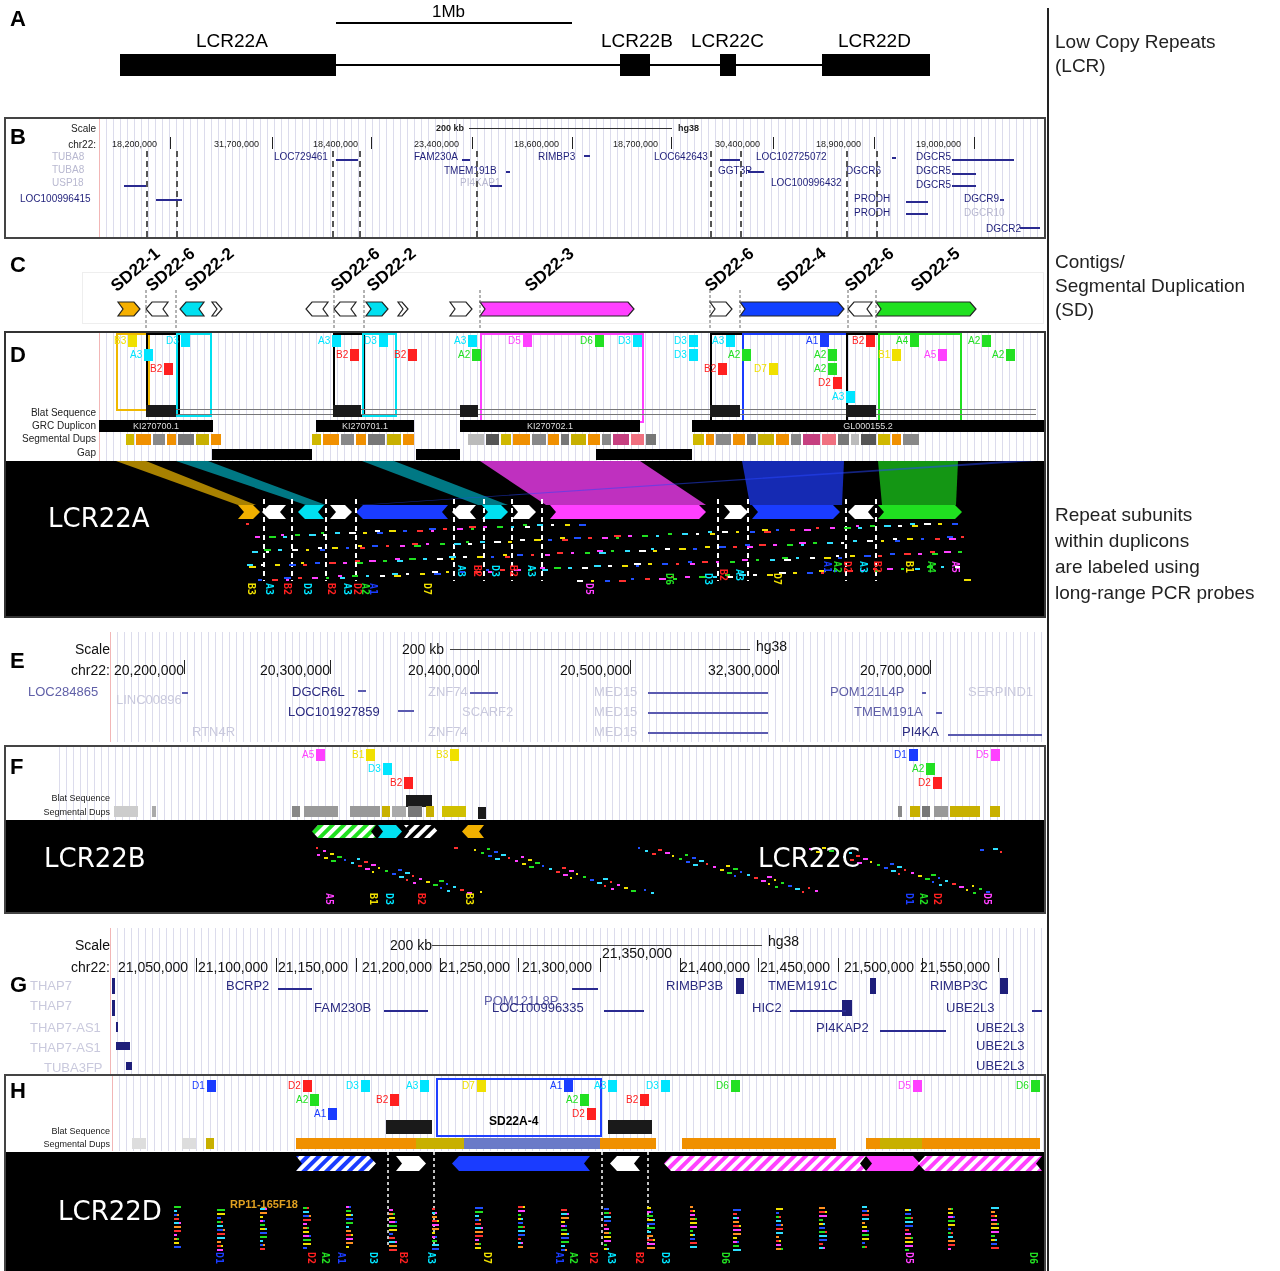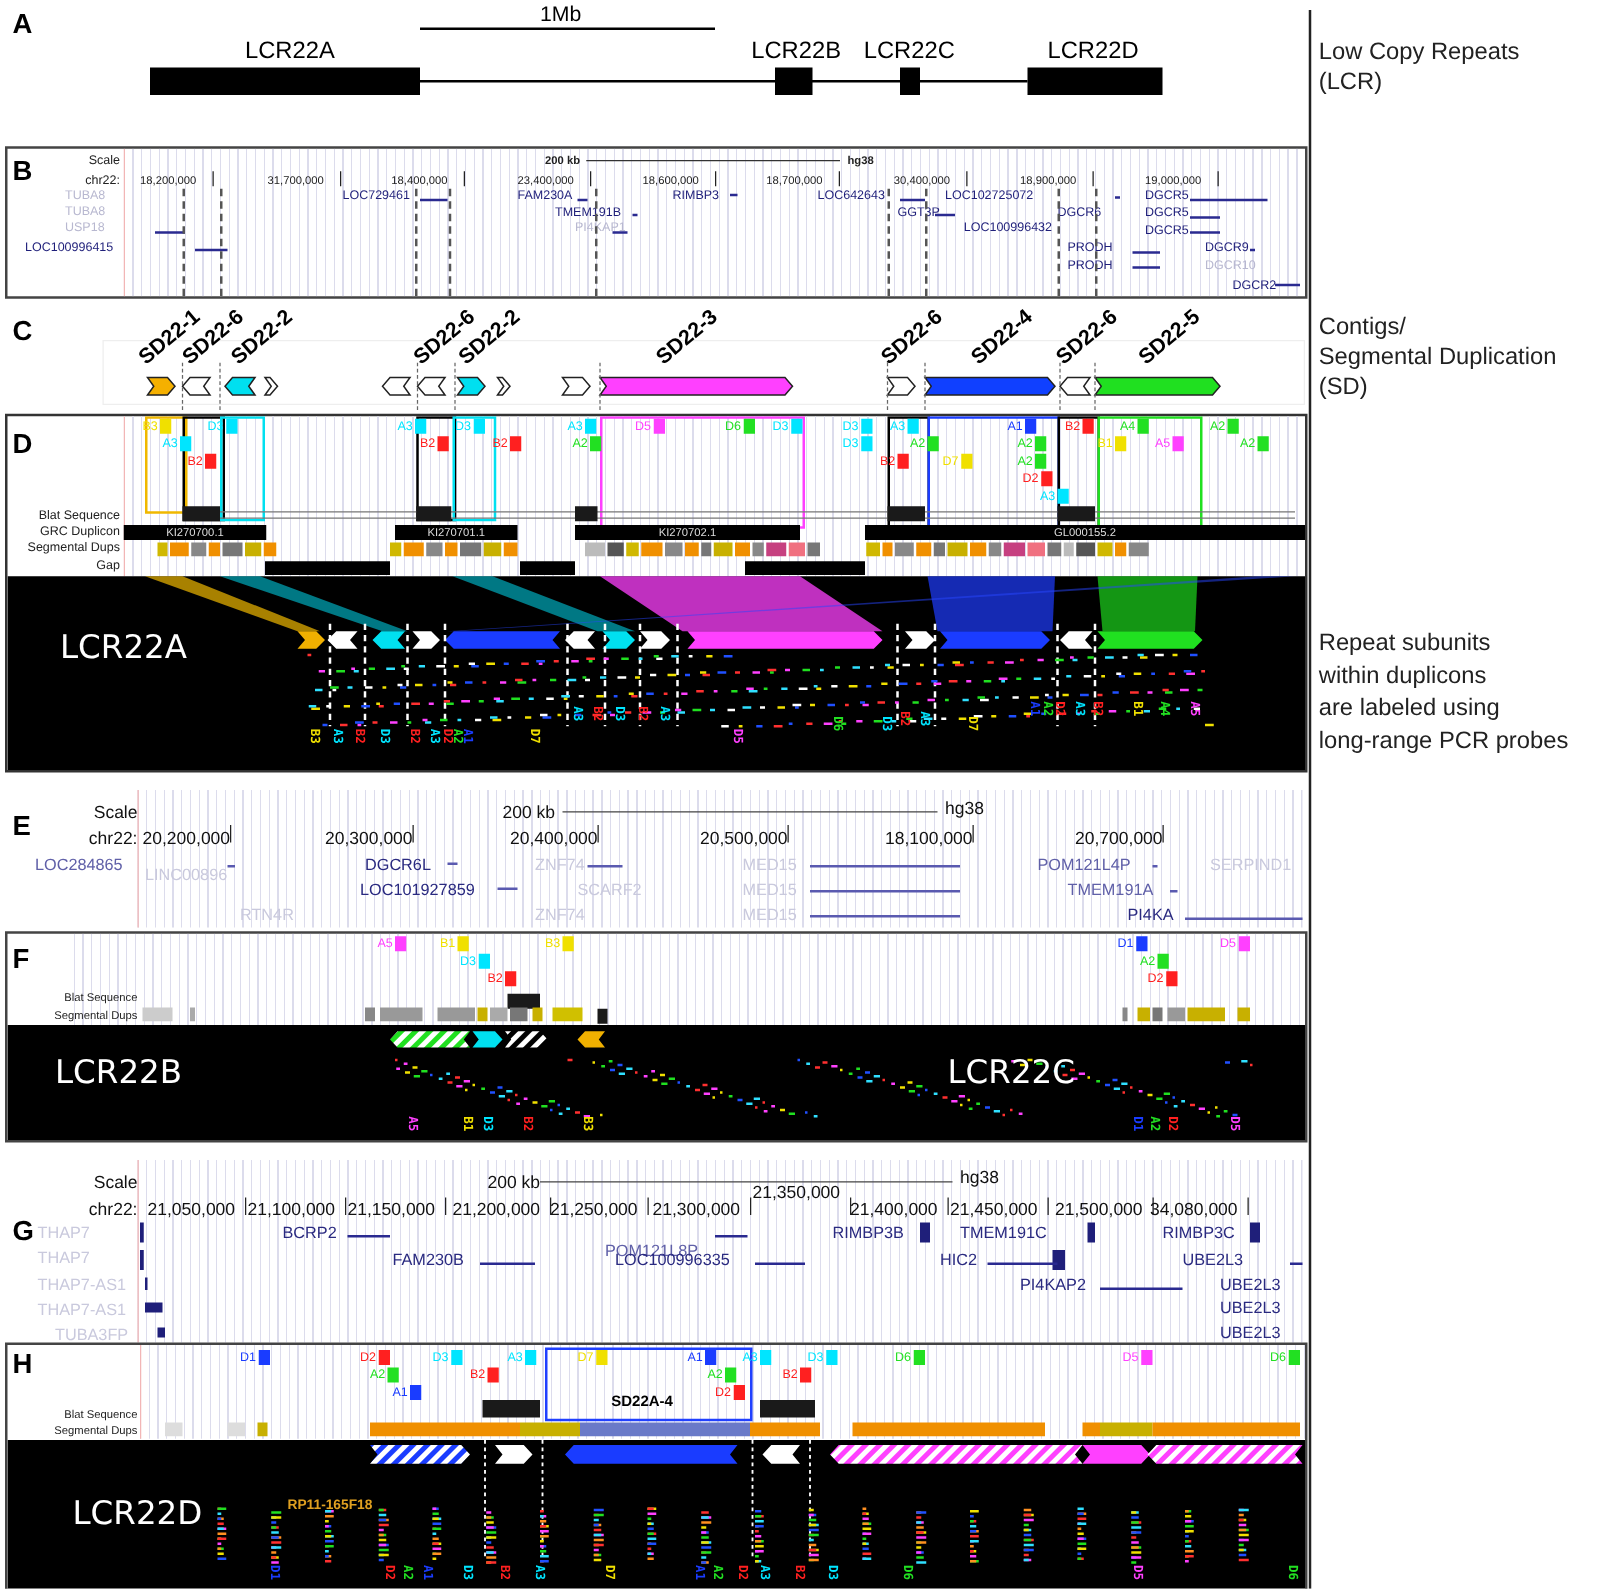--- a/index.html
+++ b/index.html
@@ -636,21 +636,21 @@
   <div class="coord-lg" style="left:756px;top:6px">hg38</div>
   <div id="e-coords">
       <div class="coord-lg" style="left:114px;top:30px">20,200,000</div>
       <div class="tick" style="left:184px;top:28px;height:14px"></div>
       <div class="coord-lg" style="left:260px;top:30px">20,300,000</div>
       <div class="tick" style="left:330px;top:28px;height:14px"></div>
       <div class="coord-lg" style="left:408px;top:30px">20,400,000</div>
       <div class="tick" style="left:478px;top:28px;height:14px"></div>
       <div class="coord-lg" style="left:560px;top:30px">20,500,000</div>
       <div class="tick" style="left:630px;top:28px;height:14px"></div>
-      <div class="coord-lg" style="left:708px;top:30px">18,100,000</div>
+      <div class="coord-lg" style="left:708px;top:30px">32,300,000</div>
       <div class="tick" style="left:778px;top:28px;height:14px"></div>
       <div class="coord-lg" style="left:860px;top:30px">20,700,000</div>
       <div class="tick" style="left:930px;top:28px;height:14px"></div>
     </div>
   <div id="e-genes">
       <div class="gene-lg mid" style="left:28px;top:52px">LOC284865</div>
       <div class="gene-lg faint" style="left:116px;top:60px">LINC00896</div>
       <div class="gene-lg faint" style="left:192px;top:92px">RTN4R</div>
       <div class="gene-lg " style="left:292px;top:52px">DGCR6L</div>
       <div class="gene-lg " style="left:288px;top:72px">LOC101927859</div>
@@ -908,21 +908,21 @@
       <div class="coord-lg" style="left:522px;top:31px">21,300,000</div>
       <div class="tick" style="left:600px;top:30px;height:14px"></div>
       <div class="coord-lg" style="left:602px;top:17px">21,350,000</div>
       <div class="tick" style="left:680px;top:30px;height:14px"></div>
       <div class="coord-lg" style="left:680px;top:31px">21,400,000</div>
       <div class="tick" style="left:758px;top:30px;height:14px"></div>
       <div class="coord-lg" style="left:760px;top:31px">21,450,000</div>
       <div class="tick" style="left:838px;top:30px;height:14px"></div>
       <div class="coord-lg" style="left:844px;top:31px">21,500,000</div>
       <div class="tick" style="left:922px;top:30px;height:14px"></div>
-      <div class="coord-lg" style="left:920px;top:31px">34,080,000</div>
+      <div class="coord-lg" style="left:920px;top:31px">21,550,000</div>
       <div class="tick" style="left:998px;top:30px;height:14px"></div>
     </div>
   <div id="g-genes">
       <div class="gene-lg faint" style="left:30px;top:50px">THAP7</div>
       <div class="gene-lg faint" style="left:30px;top:70px">THAP7</div>
       <div class="gene-lg faint" style="left:30px;top:92px">THAP7-AS1</div>
       <div class="gene-lg faint" style="left:30px;top:112px">THAP7-AS1</div>
       <div class="gene-lg faint" style="left:44px;top:132px">TUBA3FP</div>
       <div class="gene-lg " style="left:226px;top:50px">BCRP2</div>
       <div class="gene-lg " style="left:314px;top:72px">FAM230B</div>

